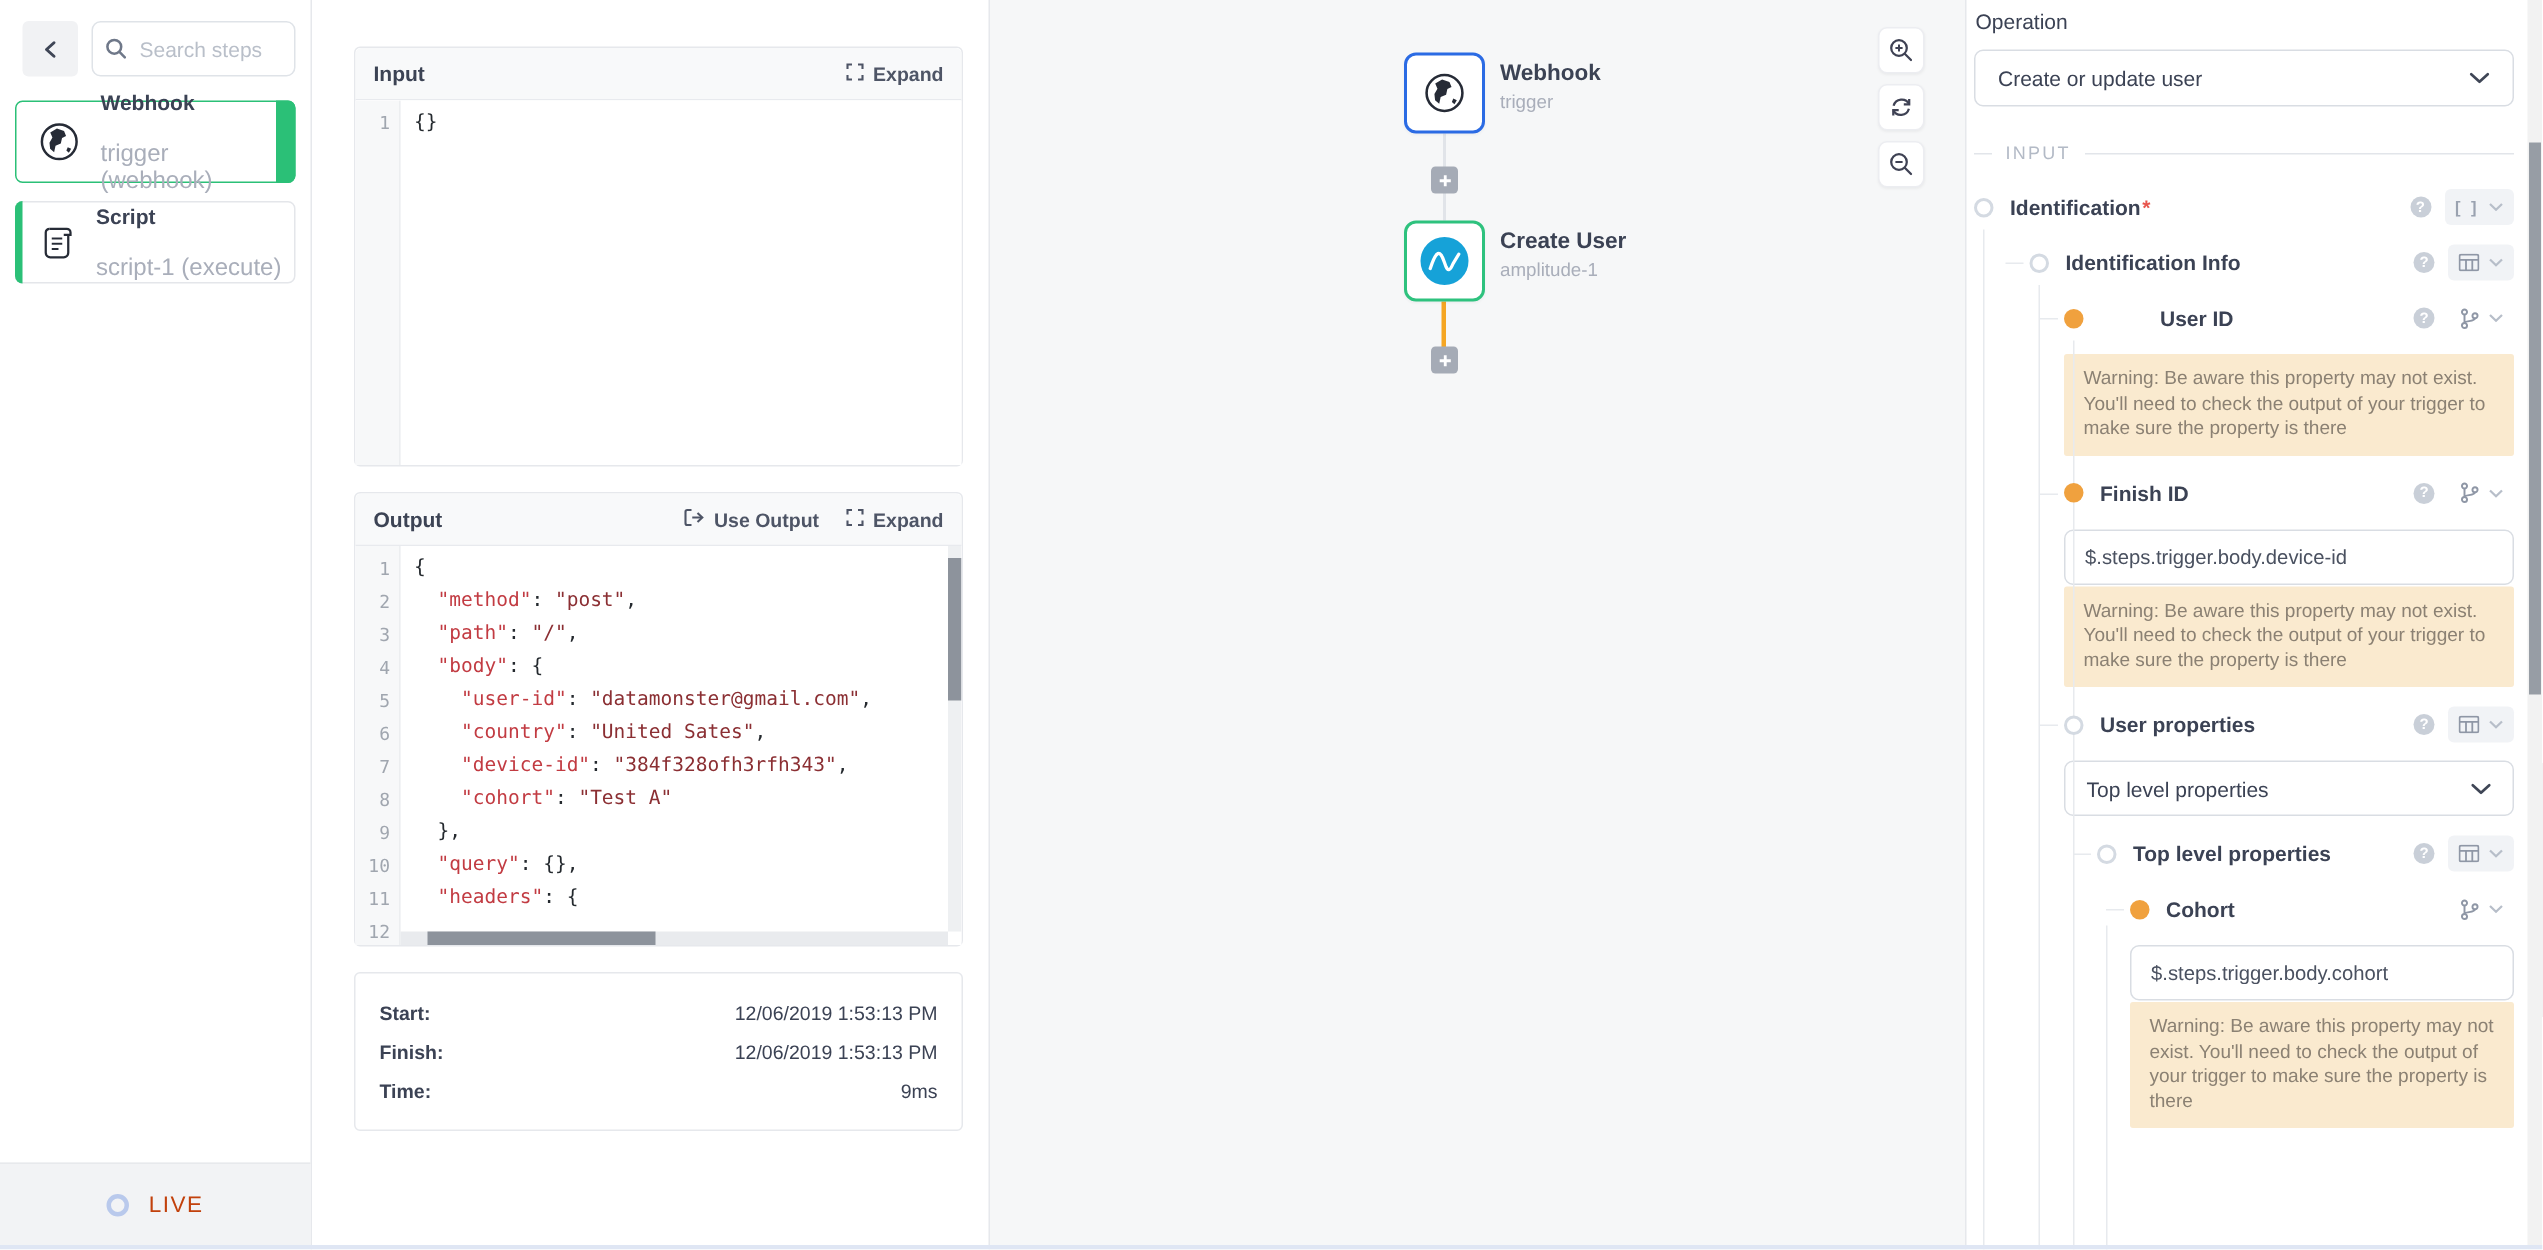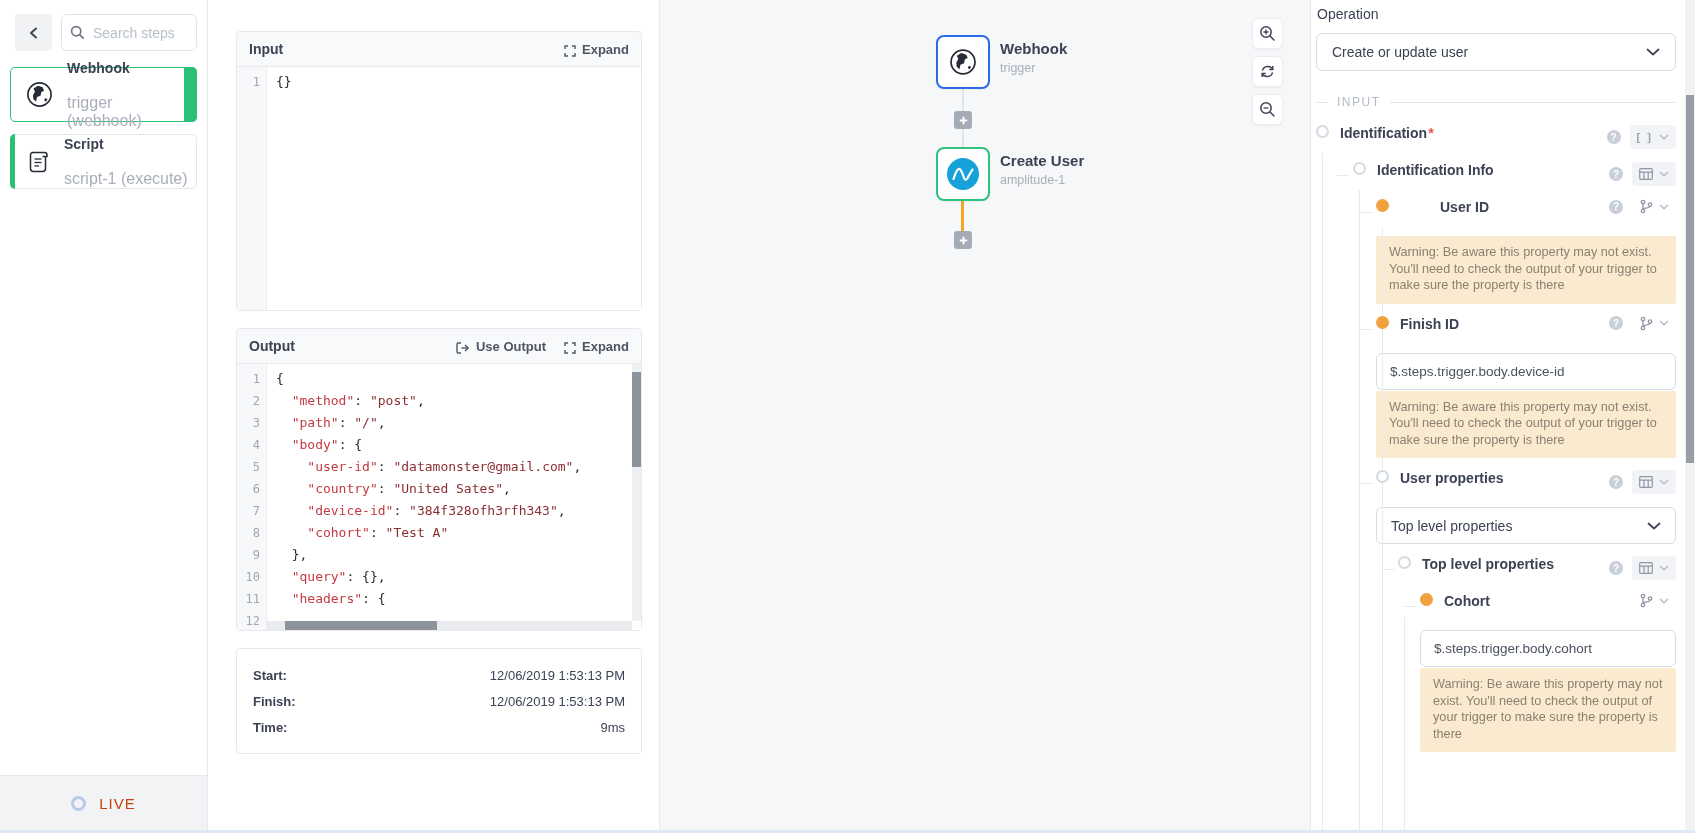--- a/index.html
+++ b/index.html
@@ -34,21 +34,21 @@
   .live-ring { width:15px; height:15px; border-radius:50%; border:3.5px solid #b9c9ec; }
   .live-label { color:#c2410c; font-size:15px; letter-spacing:1px; }
 
   
   .io-panel { width:452px; min-width:452px; border-right:1px solid #e6e8ec; padding:14px 17px 0 28px; background:#fff; }
   .card { border:1px solid #e6e8ec; border-radius:4px; margin-top:17px; background:#fff; }
   .card-header { height:35px; background:#f8f9fa; border-bottom:1px solid #e8eaee; display:flex;
                  align-items:center; padding:0 12px; border-radius:4px 4px 0 0; }
   .card-title { font-weight:bold; font-size:14px; color:#3c4354; }
   .header-actions { margin-left:auto; display:flex; gap:18px; }
-  .hdr-btn { display:flex; align-items:flex-end; gap:6px; font-size:13px; font-weight:bold; color:#4e5566;
+  .hdr-btn { display:flex; align-items:flex-start; gap:6px; font-size:13px; font-weight:bold; color:#4e5566;
              background:none; border:none; cursor:pointer; font-family:inherit; }
   .code-area { position:relative; display:flex; font:13px/22px "DejaVu Sans Mono",monospace; background:#fff; overflow:hidden; }
   .code-input { height:243px; }
   .code-output { height:266px; }
   .gutter { width:30px; background:#f7f8f9; border-right:1px solid #eceef0; color:#a0a6af;
             text-align:right; padding:4px 6px 0 0; flex:none; font-size:12px; }
   .gutter div { height:22px; }
   .code-lines { padding:4px 0 0 9px; white-space:pre; flex:1; overflow:hidden; }
   .code-lines div { height:22px; }
   .tk-k { color:#c23b42; } .tk-v { color:#8b2f33; } .tk-pl { color:#24292e; }
@@ -85,21 +85,21 @@
   .cfg-content { width:360px; }
   .op-label { font-size:14px; color:#3b4254; margin:2px 0 11px 1px; }
   .op-select { height:38px; border:1px solid #d9dde3; border-radius:6px; display:flex; align-items:center;
                justify-content:space-between; padding:0 15px; font-size:14px; color:#3b4254; cursor:pointer; background:#fff; }
   .input-divider { display:flex; align-items:center; margin:24px 0 16px 0; gap:9px; }
   .input-divider .dv-line { height:1px; background:#e2e5ea; }
   .dv-short { width:12px; } .dv-long { flex:1; }
   .dv-text { color:#b3bac6; font-size:12px; letter-spacing:1.5px; }
   .tree { position:relative; }
   .tree-vline { position:absolute; width:1px; background:#e7eaee; height:900px; }
-  .trow { display:flex; align-items:flex-start; height:26px; margin-bottom:11px; position:relative; }
+  .trow { display:flex; align-items:center; height:26px; margin-bottom:11px; position:relative; }
   .trow .hstub { position:absolute; left:-16px; top:13px; width:12px; height:1px; background:#e7eaee; }
   .bullet-hollow { width:13px; height:13px; border:2px solid #d4dae2; border-radius:50%; background:#fff; flex:none; }
   .bullet-orange { width:13px; height:13px; border-radius:50%; background:#f0a13e; flex:none; }
   .tlabel { font-weight:bold; font-size:14px; margin-left:11px; color:#3b4254; }
   .req { color:#e8554d; margin-left:1px; }
   .ticons { margin-left:auto; display:flex; align-items:center; gap:9px; }
   .help-dot { width:14px; height:14px; border-radius:50%; background:#c9cfd8; color:#fff; font-size:10px;
               font-weight:bold; display:flex; align-items:center; justify-content:center; cursor:pointer; }
   .pill { background:#f1f3f6; border-radius:4px; height:24px; padding:0 7px; display:flex; align-items:center;
           gap:6px; cursor:pointer; border:none; }

